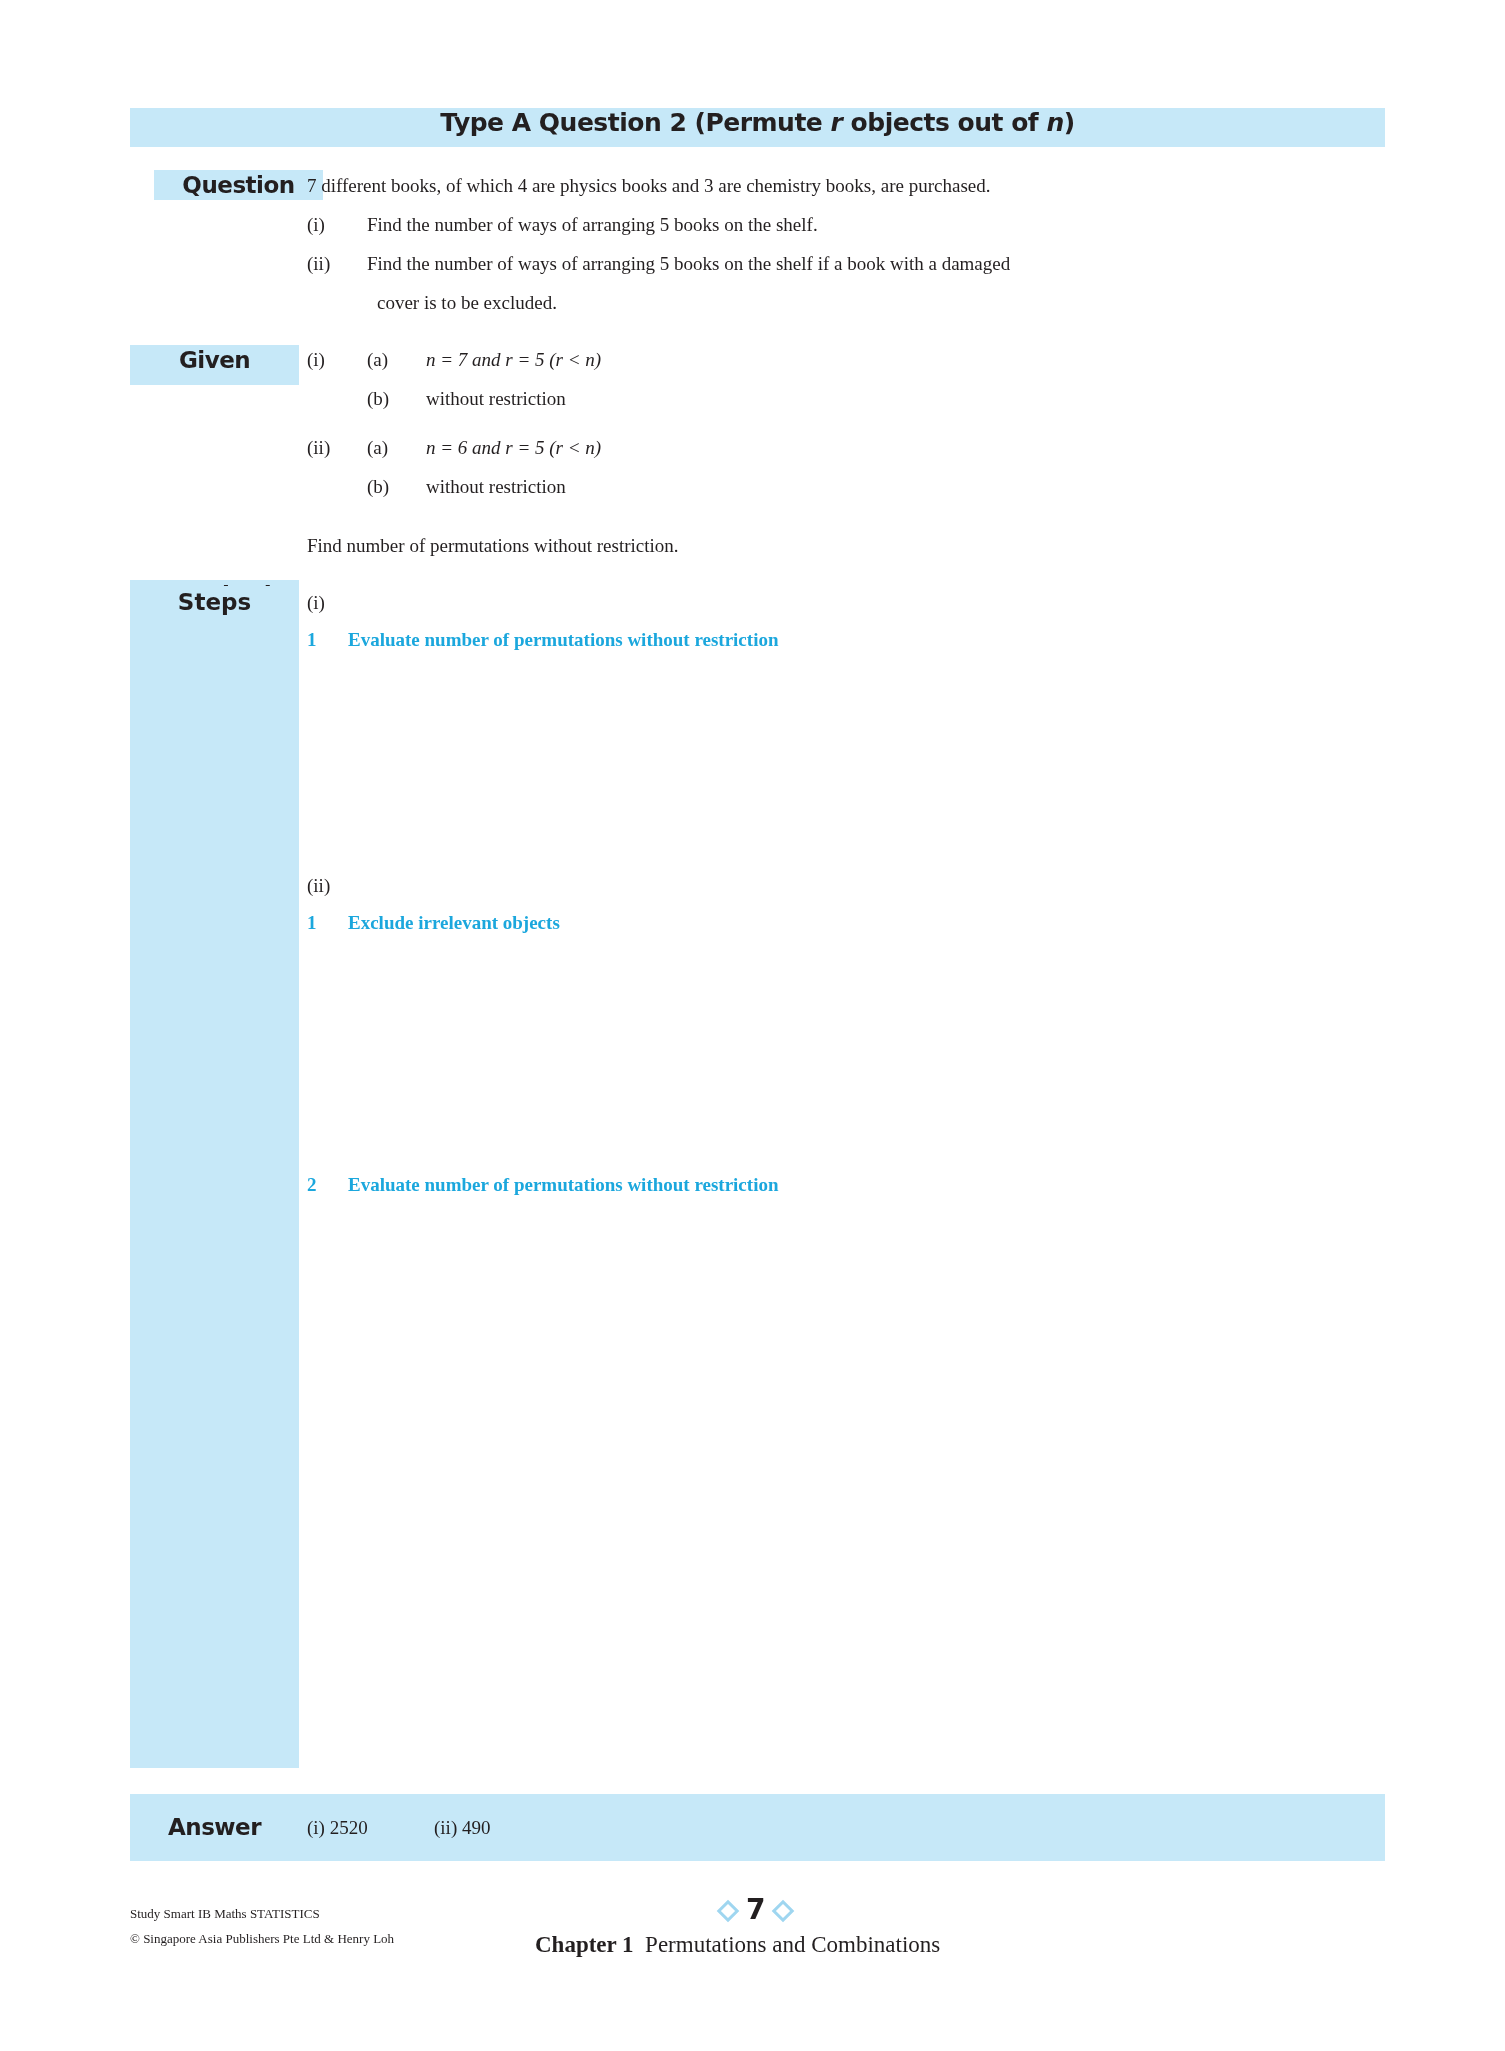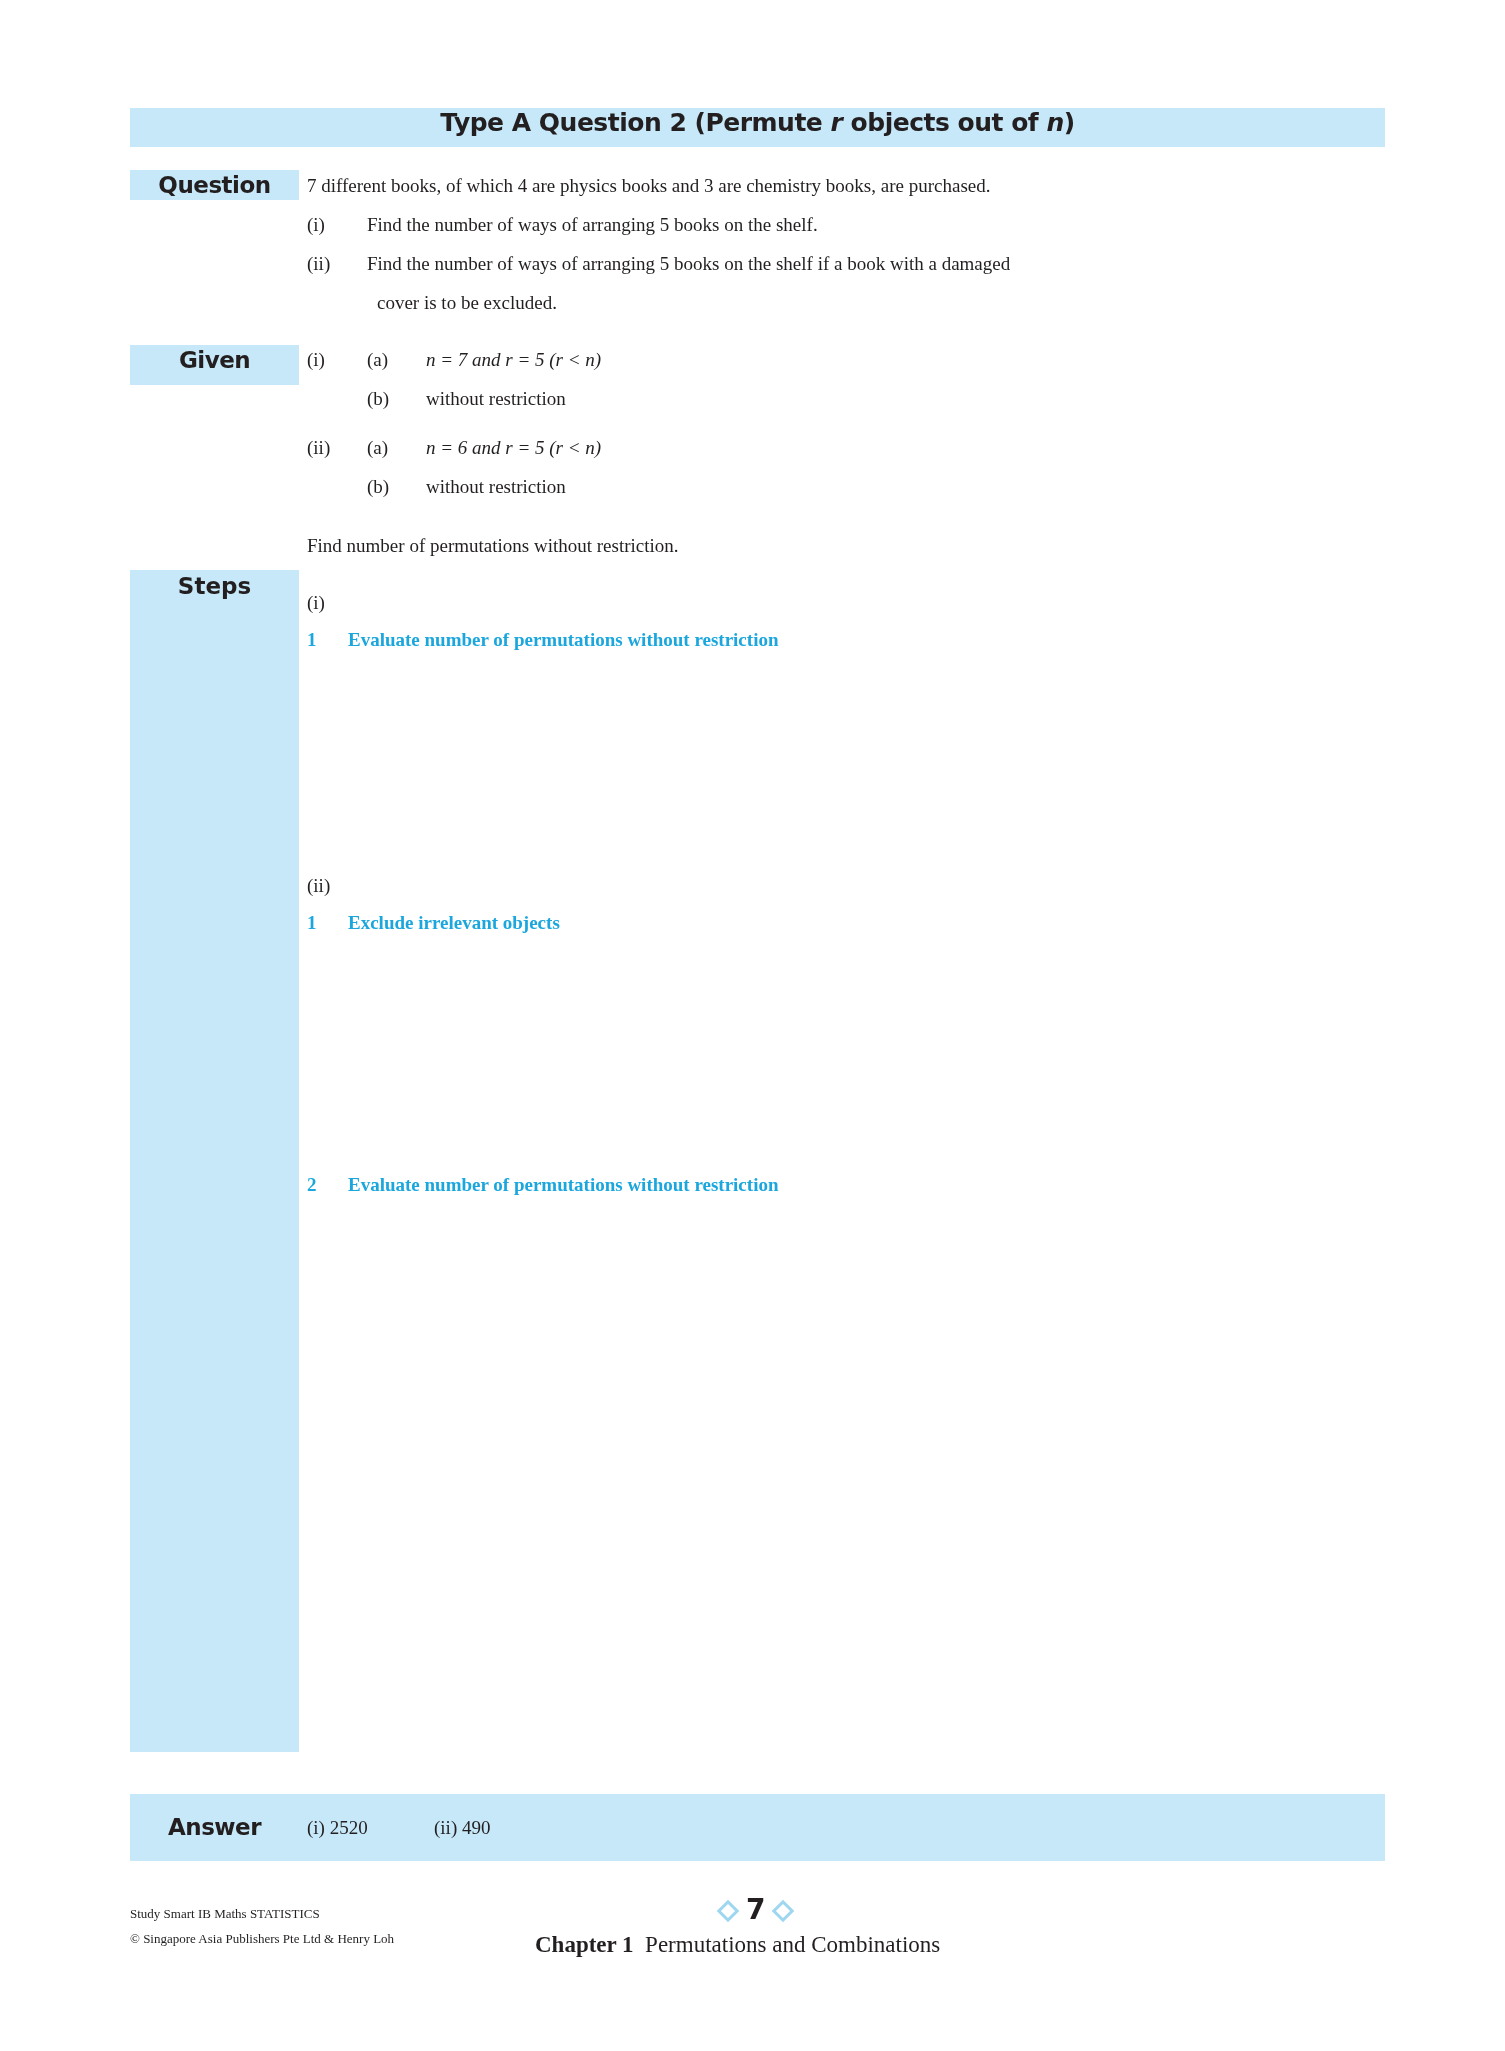--- a/index.html
+++ b/index.html
@@ -3,36 +3,36 @@
 <meta charset="utf-8">
 <style>
   html,body{margin:0;padding:0;background:#fff;}
   body{width:1505px;height:2051px;position:relative;overflow:hidden;font-family:"Liberation Serif",serif;color:#231f20;}
   .title-bar{position:absolute;left:130px;top:108px;width:1255px;height:39px;background:#c6e8f8;display:flex;justify-content:center;}
   .title-bar span{font-family:"DejaVu Sans",sans-serif;font-weight:bold;font-size:25px;letter-spacing:-0.5px;color:#231f20;}
   .title-bar i{font-style:italic;}
   .label{position:absolute;left:130px;width:169px;background:#c6e8f8;font-family:"DejaVu Sans",sans-serif;font-weight:bold;font-size:23px;text-align:center;color:#231f20;letter-spacing:-0.5px;}
   .txt{position:absolute;font-size:19px;line-height:39px;white-space:nowrap;}
   .blue{color:#1ba7dd;font-weight:bold;}
-  .steps-col{position:absolute;left:130px;top:570px;width:169px;height:1182px;background:#c6e8f8;}
+  .steps-col{position:absolute;left:130px;top:586px;width:169px;height:1182px;background:#c6e8f8;}
   .steps-col span{display:block;text-align:center;font-family:"DejaVu Sans",sans-serif;font-weight:bold;font-size:23px;padding-top:0px;}
   .answer-bar{position:absolute;left:130px;top:1794px;width:1255px;height:67px;background:#c6e8f8;}
   .footer-left{position:absolute;left:130px;font-size:13px;color:#231f20;}
   .page-num{position:absolute;left:710px;top:1893px;font-family:"DejaVu Sans",sans-serif;font-weight:bold;font-size:28px;}
   .diamond{display:inline-block;width:10px;height:10px;border:3px solid #9fd6f0;transform:rotate(45deg);margin:0 10px;vertical-align:middle;}
   .chapter{position:absolute;left:535px;top:1932px;font-size:23px;}
 </style>
 </head>
 <body>
 
 <div class="title-bar">
   <span><span>Type A Question 2 (Permute </span><i>r</i><span> objects out of </span><i>n</i><span>)</span></span>
 </div>
 
-<div class="label" style="top:170px;height:30px;line-height:30px;">Question</div>
+<div class="label" style="top:170px;height:30px;line-height:30px;margin-left:24px;">Question</div>
 <div class="txt" style="left:307px;top:166px;">7 different books, of which 4 are physics books and 3 are chemistry books, are purchased.</div>
 <div class="txt" style="left:307px;top:205px;">(i)</div>
 <div class="txt" style="left:367px;top:205px;">Find the number of ways of arranging 5 books on the shelf.</div>
 <div class="txt" style="left:307px;top:244px;">(ii)</div>
 <div class="txt" style="left:367px;top:244px;">Find the number of ways of arranging 5 books on the shelf if a book with a damaged</div>
 <div class="txt" style="left:377px;top:283px;">cover is to be excluded.</div>
 
 <div class="label" style="top:345px;height:40px;line-height:30px;">Given</div>
 <div class="txt" style="left:307px;top:340px;">(i)</div>
 <div class="txt" style="left:367px;top:340px;">(a)</div>

